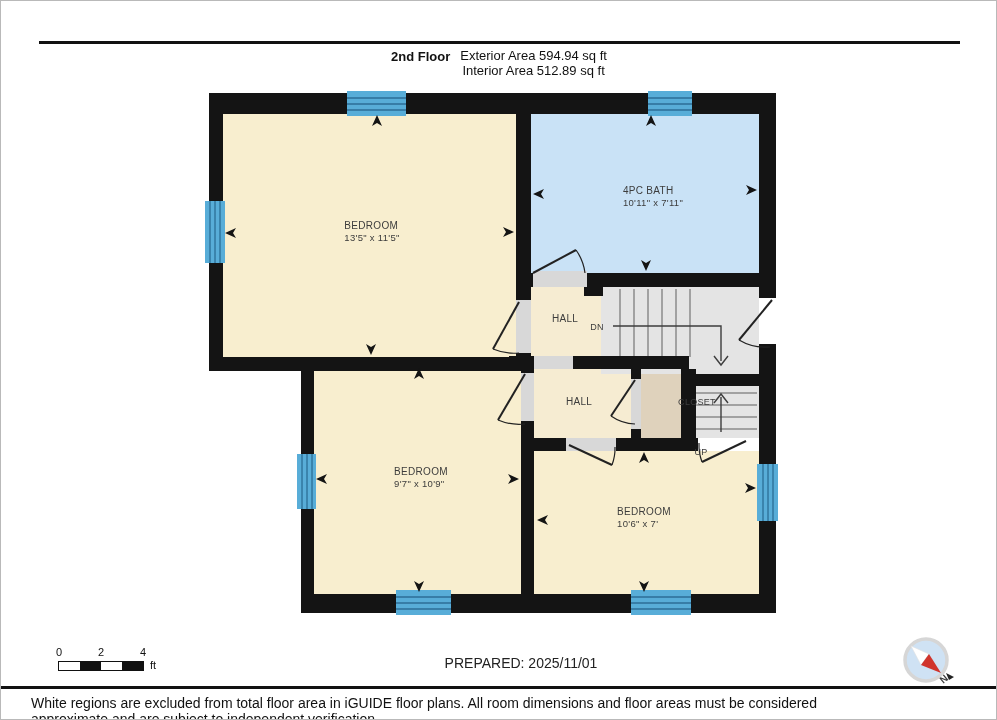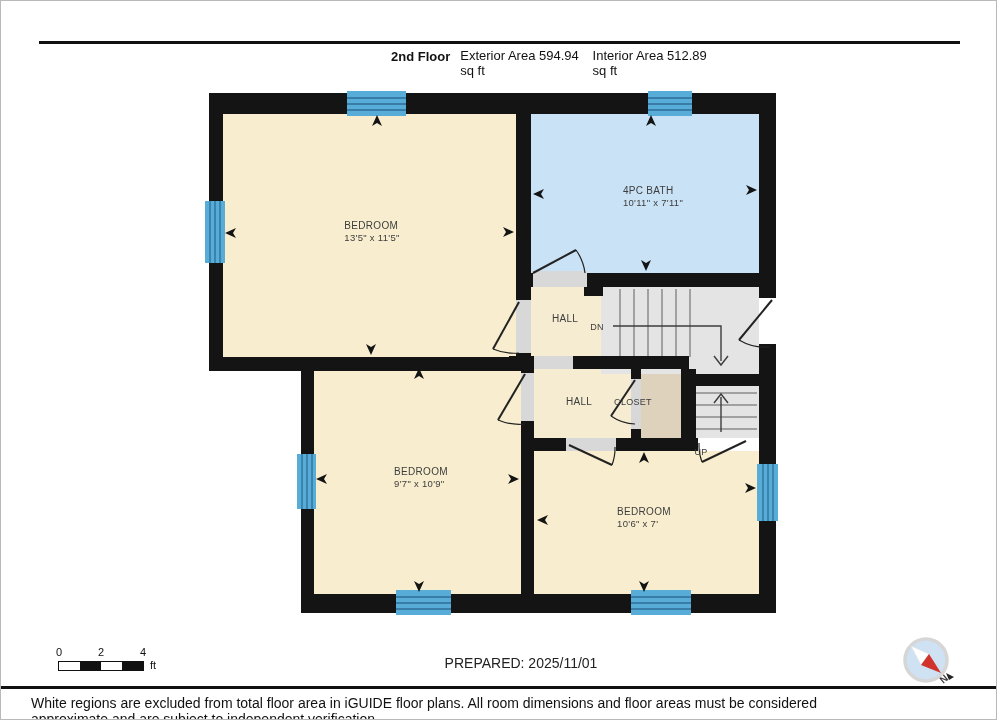--- a/index.html
+++ b/index.html
@@ -7,21 +7,21 @@
     position:relative;width:997px;height:720px;background:#ffffff;
     font-family:"Liberation Sans", sans-serif;color:#111;
     border:1px solid #b9b9b9;box-sizing:border-box;overflow:hidden;
   }
   .abs{position:absolute;}
   
   #title{left:0;top:10px;width:997px;text-align:center;font-size:20px;font-weight:bold;letter-spacing:.2px;}
   #header-rule{left:38px;top:40px;width:921px;height:3px;background:#111;}
   #subtitle{left:390px;top:47px;width:330px;display:flex;gap:10px;font-size:13px;}
   #floor-label{font-weight:bold;white-space:nowrap;padding-top:1px;}
-  .area-lines{display:flex;flex-direction:row;line-height:15px;align-items:center;}
+  .area-lines{display:flex;flex-direction:column;line-height:15px;align-items:center;}
   
   .room-label{transform:translate(-50%,-50%);font-size:10px;color:#3c3c3c;letter-spacing:.3px;line-height:12px;white-space:nowrap;}
   .room-label .dims{font-size:9.5px;}
   .small-label{transform:translate(-50%,-50%);font-size:9px;color:#3c3c3c;letter-spacing:.3px;white-space:nowrap;}
   
   #scale-nums{left:51px;top:645px;width:104px;height:12px;font-size:11px;}
   #scale-nums span{position:absolute;transform:translateX(-50%);}
   #scale-bar{left:57px;top:660px;width:84px;height:8px;border:1px solid #111;display:flex;}
   #scale-bar .seg{flex:1;}
   #scale-ft{left:149px;top:658px;font-size:11px;}
@@ -216,21 +216,21 @@
     <div>BEDROOM</div>
     <div class="dims">9'7" x 10'9"</div>
   </div>
   <div class="abs room-label" style="left:643px;top:517px;">
     <div>BEDROOM</div>
     <div class="dims">10'6" x 7'</div>
   </div>
   <div class="abs room-label" style="left:564px;top:318px;">HALL</div>
   <div class="abs small-label" style="left:596px;top:326px;">DN</div>
   <div class="abs room-label" style="left:578px;top:401px;">HALL</div>
-  <div class="abs small-label" style="left:632px;top:401px;text-align:right;">CLOSET</div>
+  <div class="abs small-label" style="left:696px;top:401px;text-align:right;">CLOSET</div>
   <div class="abs small-label" style="left:700px;top:451px;">UP</div>
   <div class="abs small-label" style="left:943px;top:678px;transform:translate(-50%,-50%) rotate(-40deg);font-size:10px;font-weight:bold;">N</div>
 
   <div class="abs" id="scale-nums">
     <span style="left:7px;">0</span>
     <span style="left:49px;">2</span>
     <span style="left:91px;">4</span>
   </div>
   <div class="abs" id="scale-bar">
     <span class="seg" style="background:#fff;"></span>

